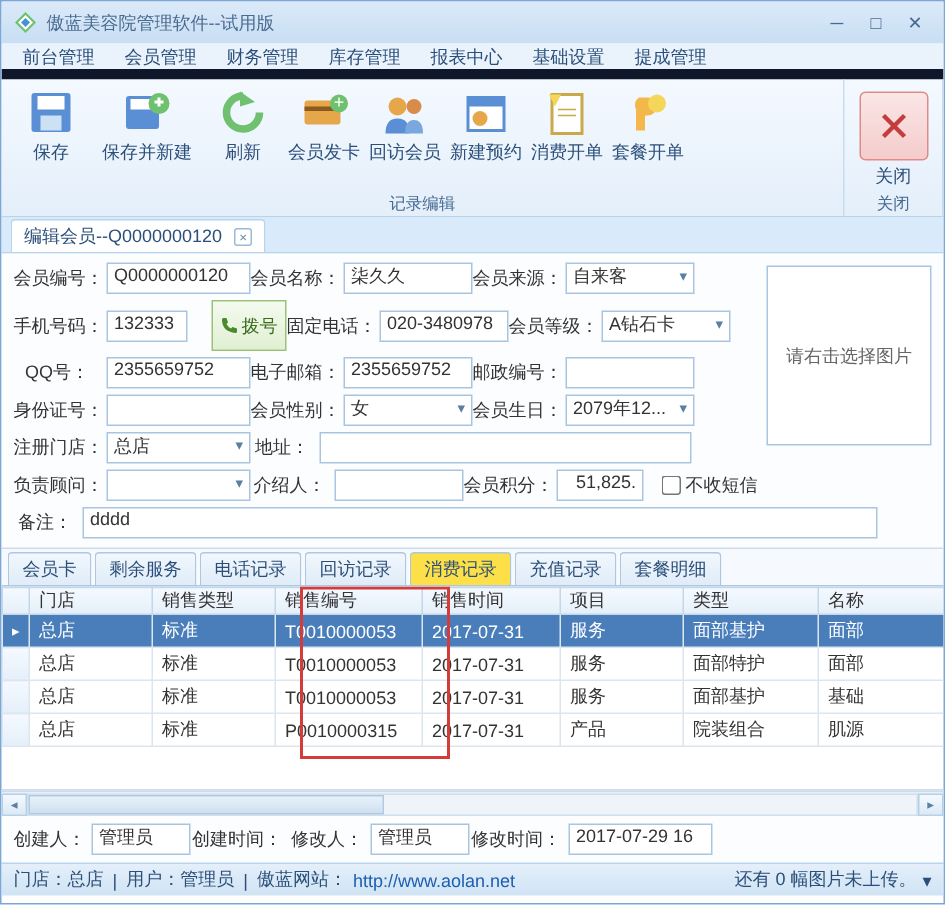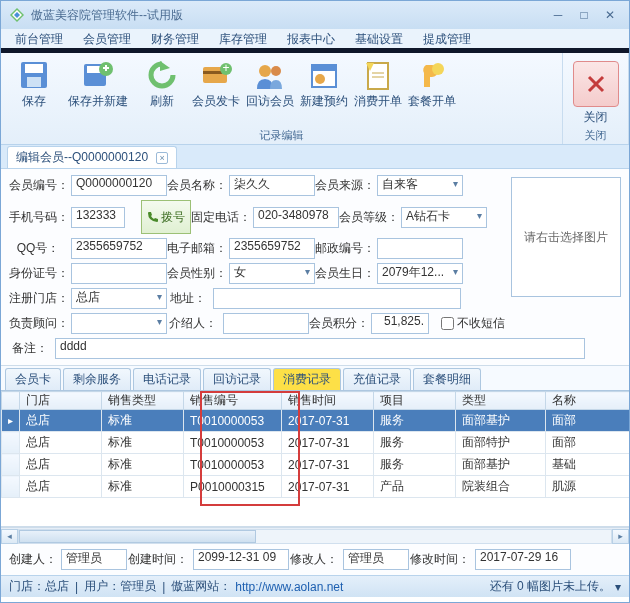--- a/index.html
+++ b/index.html
@@ -3,21 +3,21 @@
 <meta charset="utf-8">
 <style>
 *{box-sizing:border-box;margin:0;padding:0;font-family:"Microsoft YaHei","SimSun",sans-serif;font-size:12px}
 body{width:630px;height:603px;background:#fff;border:1px solid #7ba7d6;overflow:hidden}
 
 .titlebar{height:28px;background:linear-gradient(#dbeaf9,#c8def3);display:flex;align-items:center;padding:0 8px;color:#4a6b91}
 .titlebar .logo{width:16px;height:16px;margin-right:6px;display:inline-block}
 .titlebar .spacer{flex:1}
 .winbtn{width:22px;height:18px;margin-left:4px;display:flex;align-items:center;justify-content:center;color:#4a6b91}
 
-.menubar{height:24px;background:#eaf3fc;border-bottom:5px solid #0f172a;display:flex;align-items:center;padding:0 4px}
+.menubar{height:24px;background:#eaf3fc;border-bottom:7px solid #0f172a;display:flex;align-items:center;padding:0 4px}
 .menuitem{padding:0 10px;height:22px;line-height:22px;color:#2b4f7a}
 .menuitem.active{background:#fff;border:1px solid #b8d3ec;border-bottom:1px solid #fff;border-radius:3px 3px 0 0;margin-bottom:-1px}
 
 .ribbon{height:92px;background:linear-gradient(#f4f9ff,#e4effa);border-bottom:1px solid #b8d3ec;display:flex}
 .ribgroup{border-right:1px solid #c8dcef;padding:4px 6px 1px;display:flex;flex-direction:column}
 .ribgroup .row{display:flex;flex:1}
 .ribgroup .cap{text-align:center;font-size:11px;color:#456a93;padding-top:2px}
 .ribbtn{width:54px;display:flex;flex-direction:column;align-items:center;justify-content:flex-start;padding-top:2px;color:#2b4f7a}
 .ribbtn.wide{width:74px}
 .ribicon{width:32px;height:32px;margin-bottom:2px}
@@ -329,21 +329,20 @@
   <div class="hstrack">
       <div class="hsthumb"></div>
     </div>
   <div class="hsbtn">▸</div>
 </div>
 
 <div class="footform">
   <span class="lbl" style="width:48px">创建人：</span>
   <div class="inp" style="width:66px">管理员</div>
   <span class="lbl" style="width:62px">创建时间：</span>
-  <div class="inp" style="width:96px">2099-12-31 09</div>
   <span class="lbl" style="width:50px">修改人：</span>
   <div class="inp" style="width:66px">管理员</div>
   <span class="lbl" style="width:62px">修改时间：</span>
   <div class="inp" style="width:96px">2017-07-29 16</div>
 </div>
 
 <div class="status">
   <span>门店：</span>
   <span>总店</span>
   <span style="margin:0 6px">|</span>

